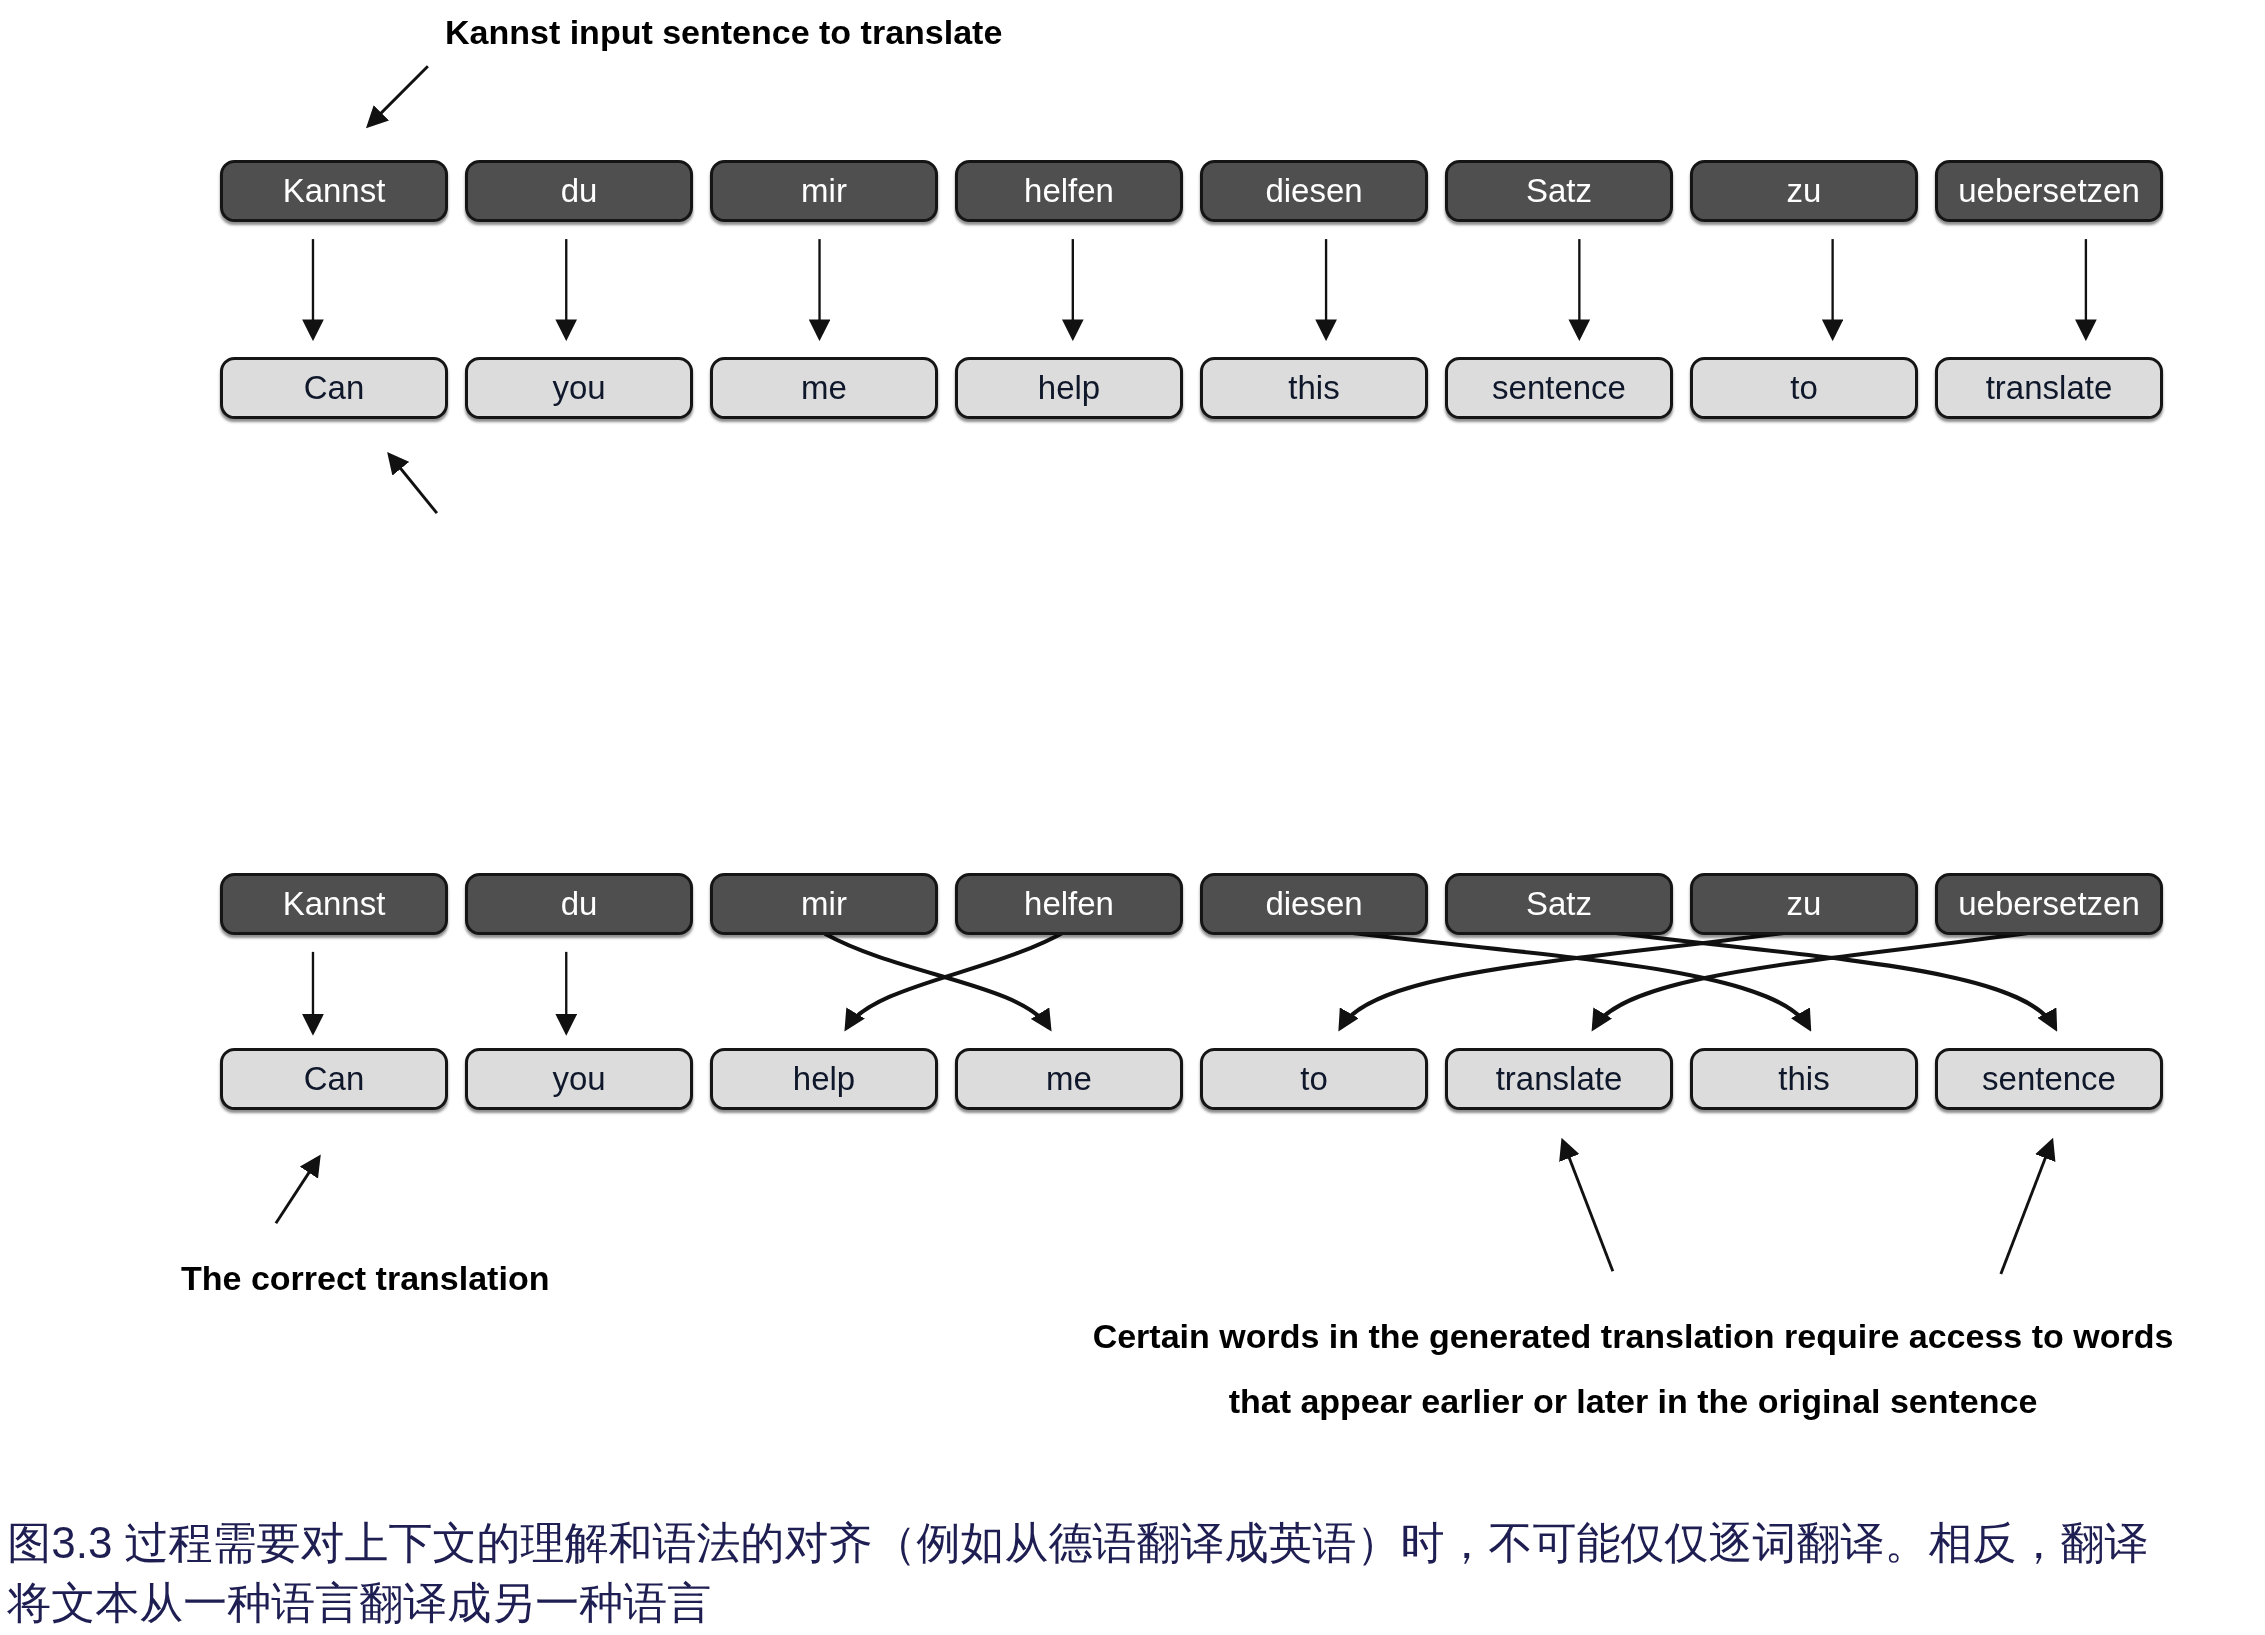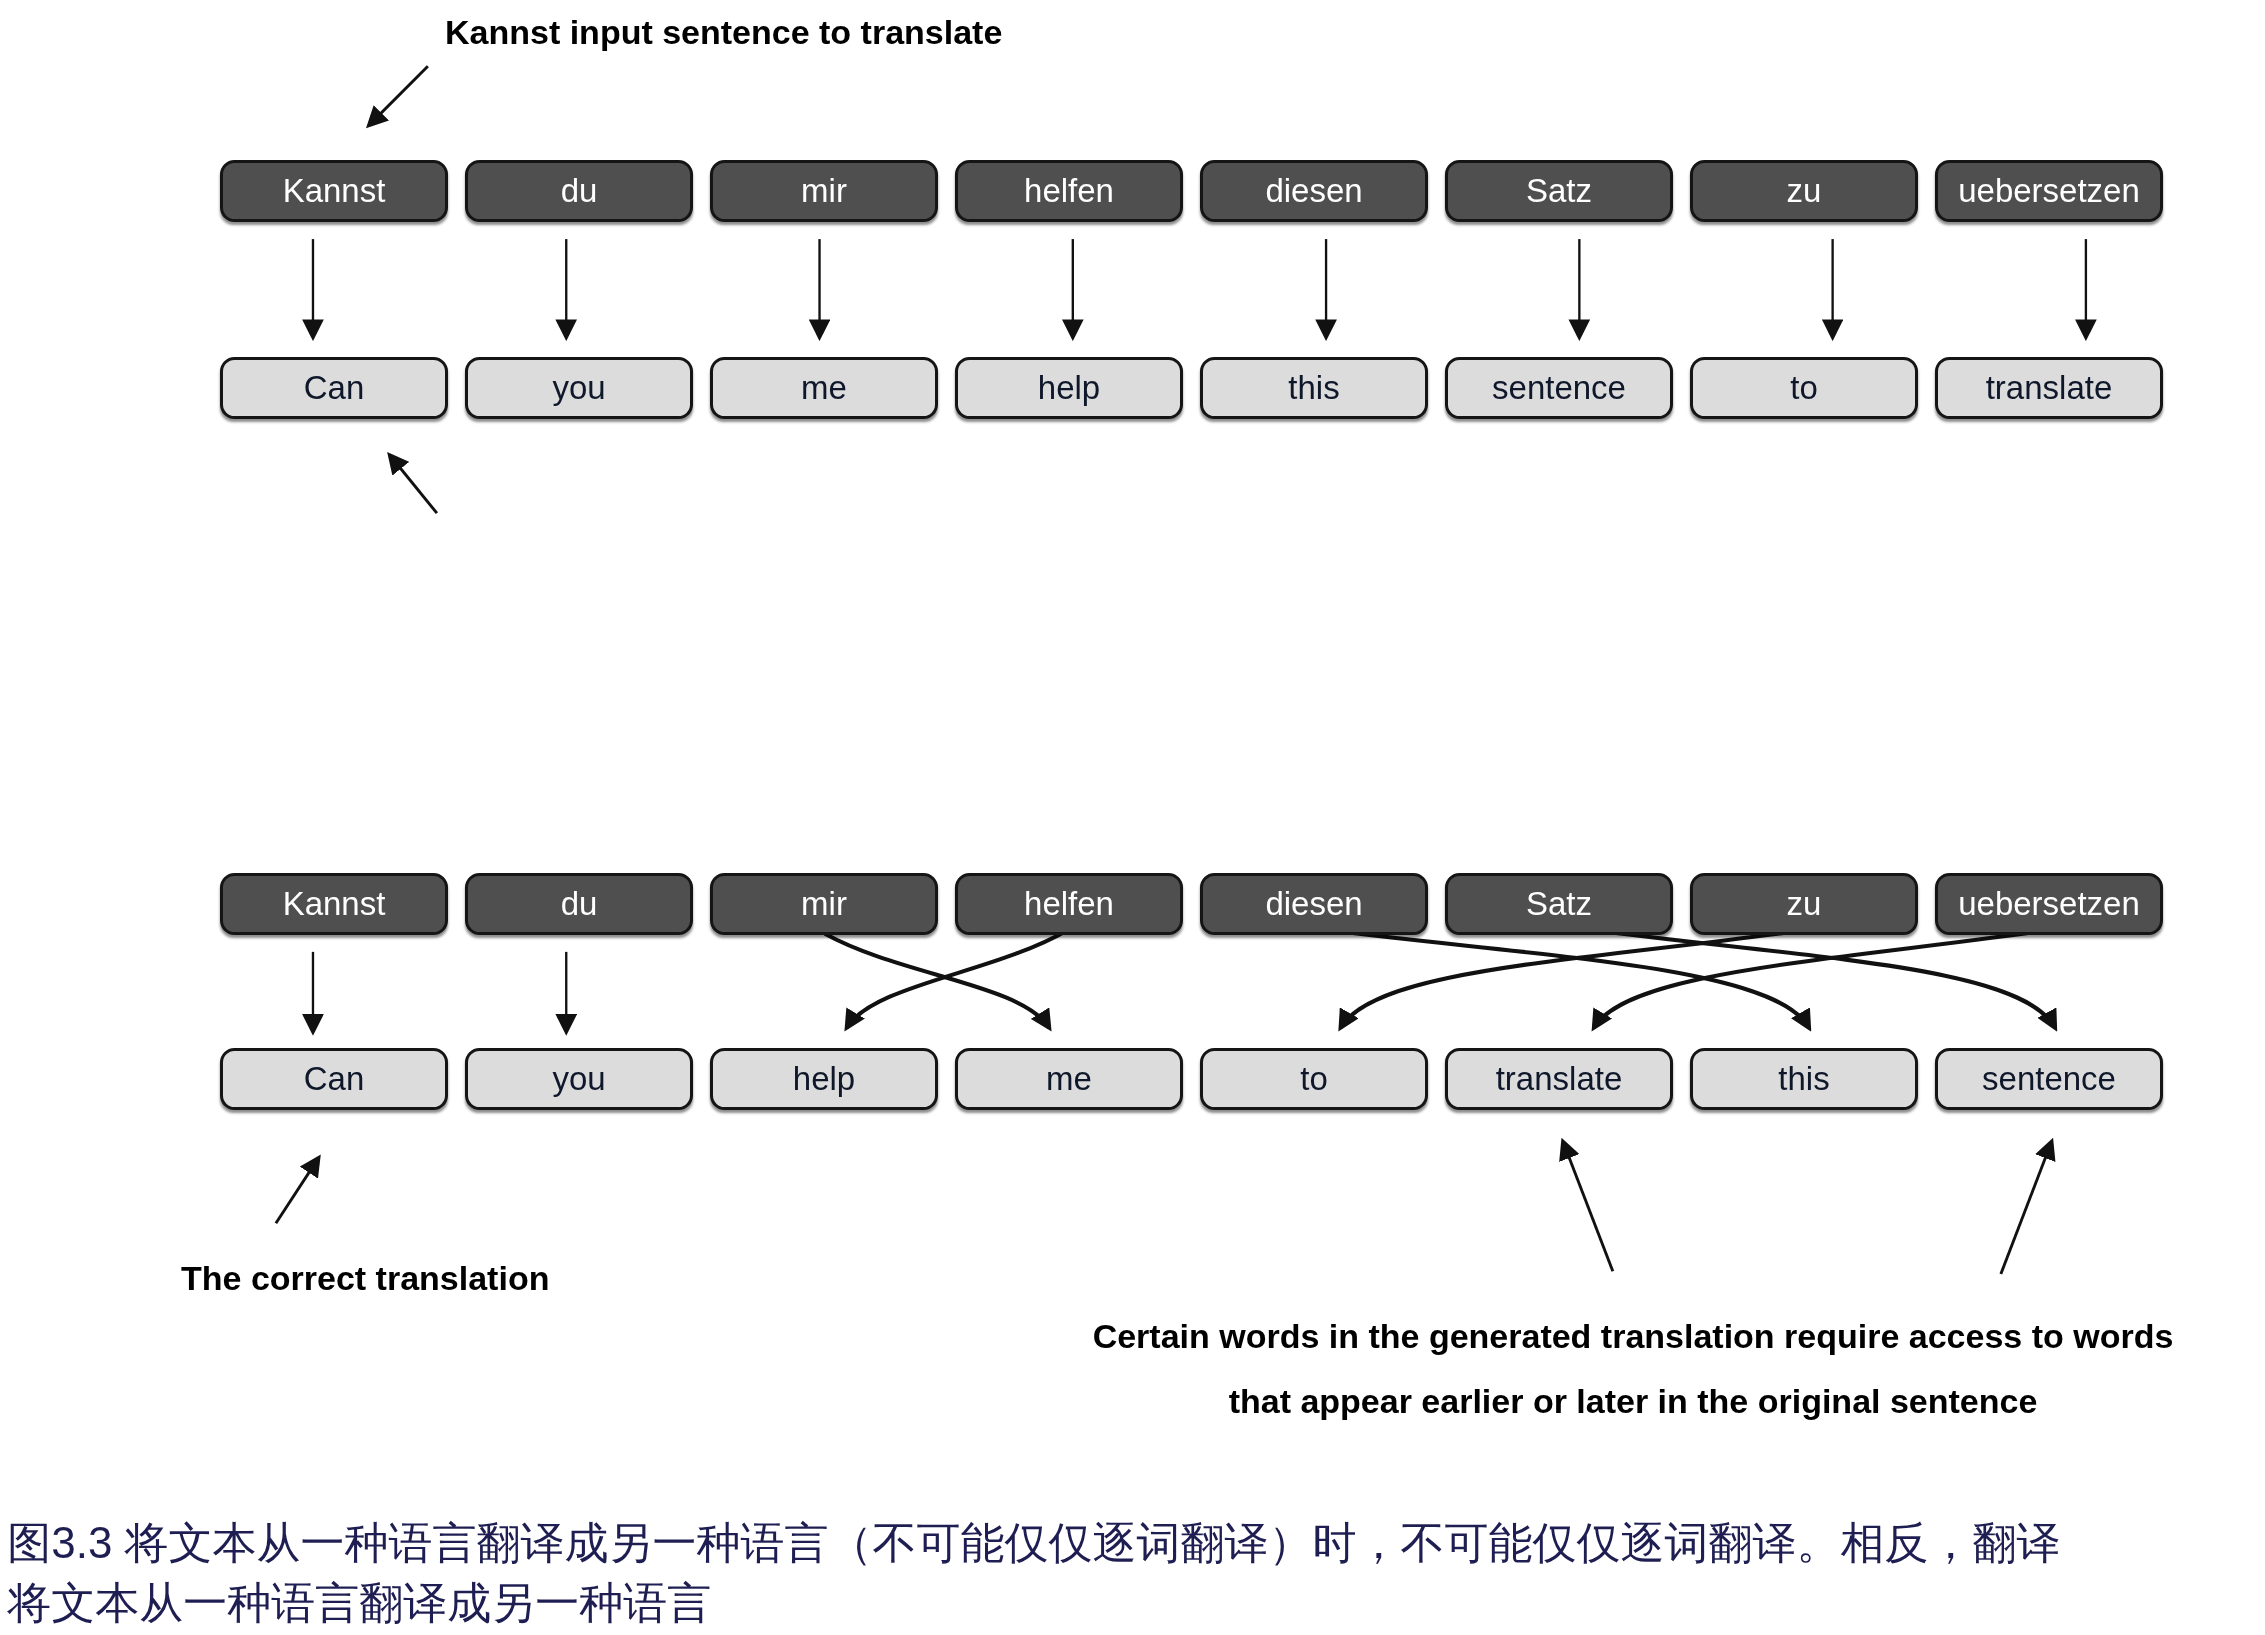--- a/index.html
+++ b/index.html
@@ -117,18 +117,18 @@
   </div>
 
   <div class="ann" style="left:181px;top:1259px;">The correct translation</div>
 
   <div class="ann ann-center" style="left:977px;top:1304px;width:1312px;">
     <div>Certain words in the generated translation require access to words</div>
     <div>that appear earlier or later in the original sentence</div>
   </div>
 
   <div class="caption">
-    <div>图3.3 将文本从一种语言翻译成另一种语言（不可能仅仅逐词翻译）时，不可能仅仅逐词翻译。相反，翻译</div>
+    <div>图3.3 过程需要对上下文的理解和语法的对齐（例如从德语翻译成英语）时，不可能仅仅逐词翻译。相反，翻译</div>
     <div>将文本从一种语言翻译成另一种语言</div>
   </div>
 
 </div>
 
 
 </body></html>

